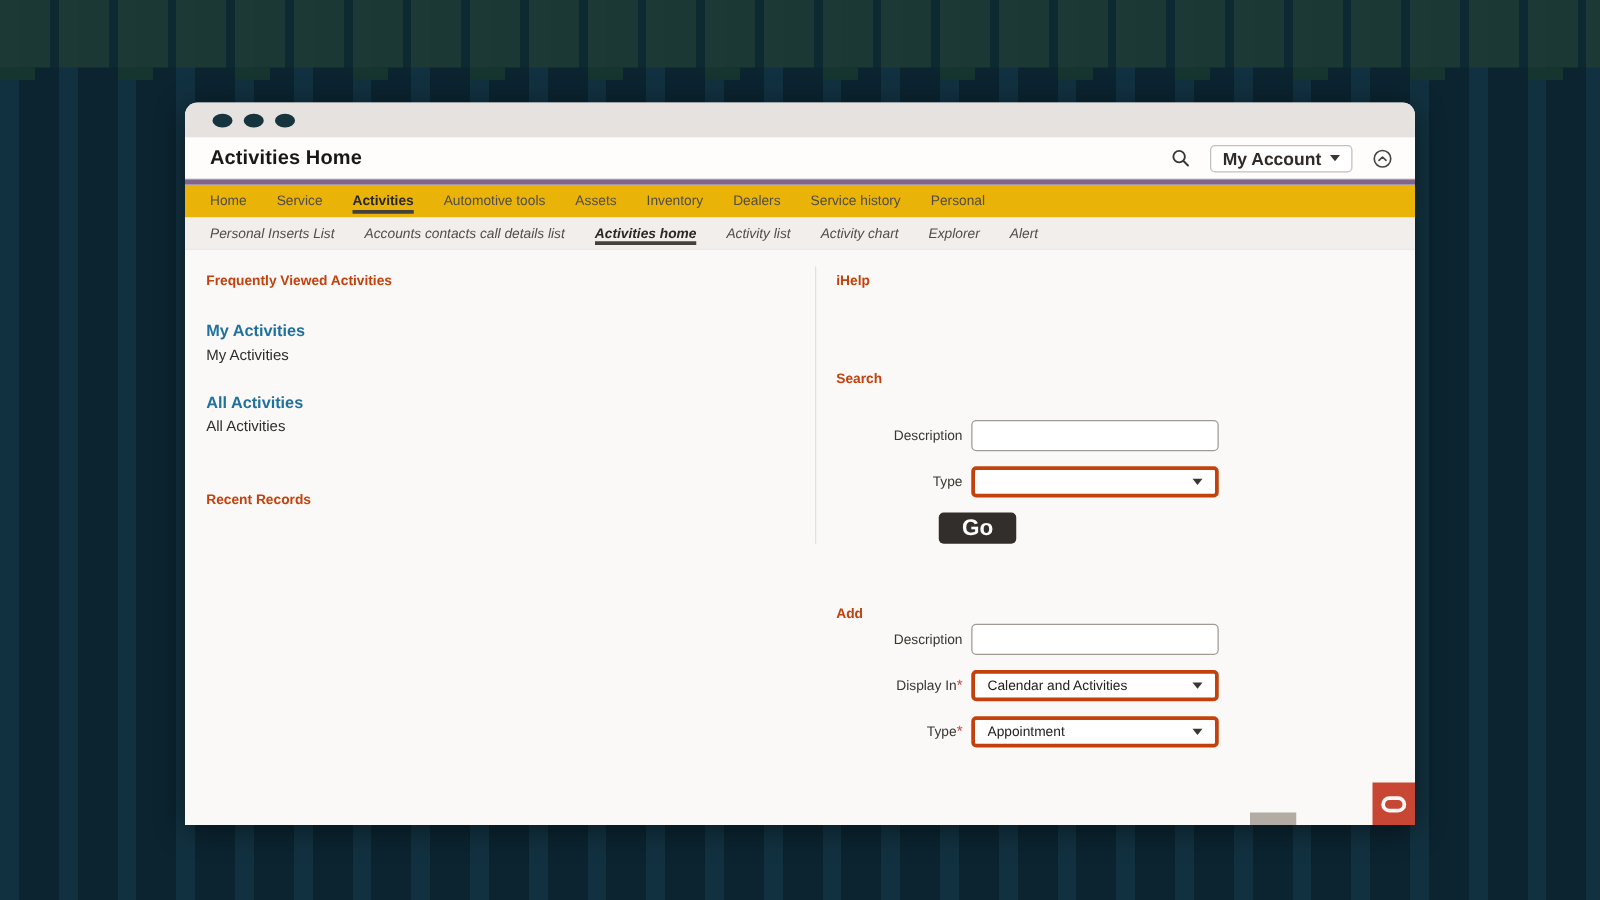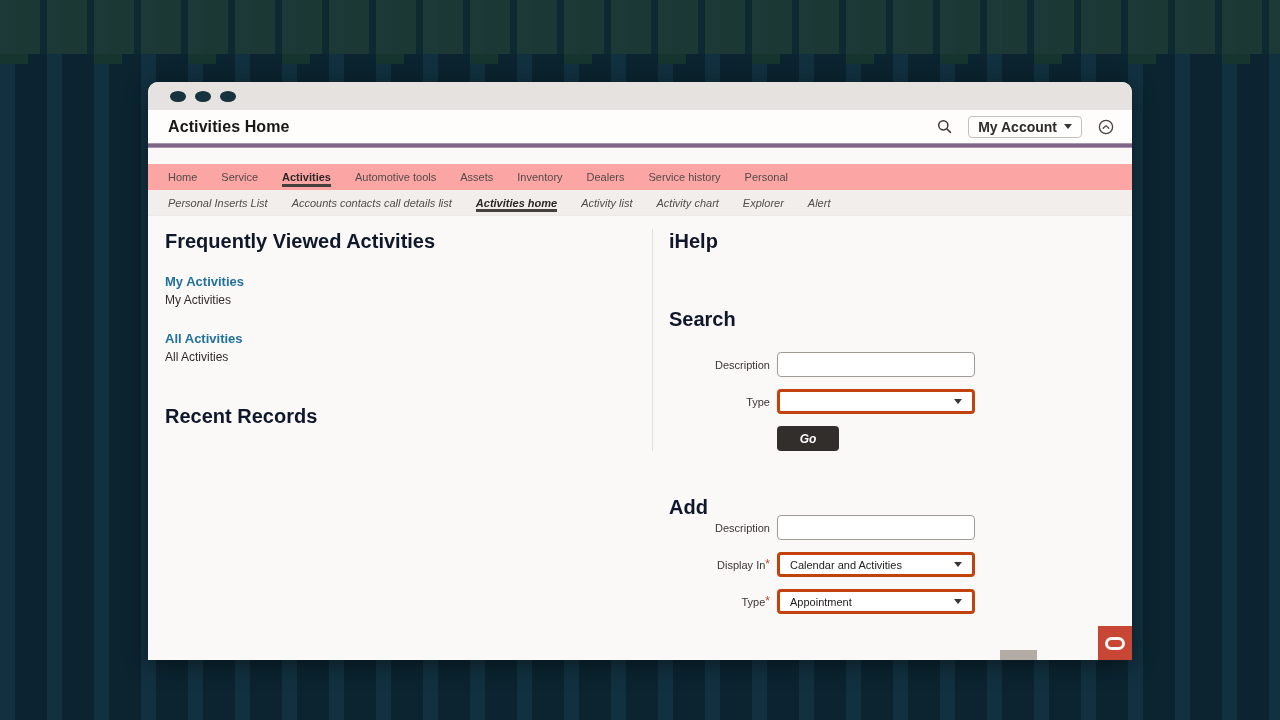--- a/index.html
+++ b/index.html
@@ -43,39 +43,39 @@
     display: flex; align-items: center; gap: 7px; padding: 0 9px; cursor: pointer;
     font-family: "Liberation Sans", sans-serif;
   }
   .account-btn span { font-size: 14px; font-weight: bold; color: #2e2b28; }
   .caret-down { width: 0; height: 0; border-left: 4px solid transparent; border-right: 4px solid transparent; border-top: 5px solid #3a3632; }
 
   .purple-rule { height: 5px; background: linear-gradient(#a794ad 0 1px, #7f6689 1px 4px, #a794ad 4px 5px); }
 
   
   .tabrow { height: 26px; display: flex; align-items: center; padding-left: 8px; }
-  .tabrow1 { background: #fca5a5; margin-top: 16px; }
+  .tabrow1 { background: #eab308; }
   .tabrow2 { background: #f1eeec; border-bottom: 1px solid #eceae7; font-style: italic; }
   .tab {
     position: relative; height: 100%; display: flex; align-items: center;
     padding: 0 12px; font-size: 11px; color: #514c47; cursor: pointer; white-space: nowrap;
   }
   .tab.active { font-weight: bold; color: #2b2724; }
   .tab.active::after {
     content: ""; position: absolute; left: 12px; right: 12px; bottom: 3px; height: 3px; background: #46403c;
   }
 
   
   .content { position: relative; height: 461px; }
   .v-divider { position: absolute; left: 504px; top: 13px; width: 1px; height: 222px; background: #e3e0dd; }
 
   .panel-left { position: absolute; left: 0; top: 0; width: 504px; padding: 18px 0 0 17px; }
   .panel-right { position: absolute; left: 504px; top: 0; right: 0; padding: 18px 0 0 17px; }
 
-  .h-section { font-size: 20px; font-weight: bold; color: #0f172a; line-height: 15px; }
+  .h-section { font-size: 11px; font-weight: bold; color: #c2410c; line-height: 15px; }
   .fva-item { margin-top: 23px; }
   .fva-link { font-size: 13px; font-weight: bold; color: #21719f; line-height: 13px; cursor: pointer; display: inline-block; }
   .fva-caption { font-size: 12px; color: #302d2a; line-height: 12px; margin-top: 4px; }
   .recent-heading { margin-top: 46px; }
 
   .ihelp-heading { margin-bottom: 63px; }
   .search-heading { margin-bottom: 25px; }
   .add-heading { margin-top: 49px; }
 
   .form-row { display: flex; align-items: center; margin-bottom: 12px; height: 25px; }
@@ -86,23 +86,23 @@
     width: 198px; height: 25px; background: #fff; border: 1px solid #a09a94; border-radius: 4px;
     font-family: "Liberation Sans", sans-serif; font-size: 11px; color: #232120; padding: 0 8px; outline: none;
   }
   .select {
     width: 198px; height: 25px; background: #fff; border: 3px solid #c2410c; border-radius: 4px;
     display: flex; align-items: center; padding: 0 10px; cursor: pointer;
   }
   .select .sel-value { font-size: 11px; color: #232120; flex: 1; white-space: nowrap; overflow: hidden; }
   .select .caret-down { margin-left: auto; }
   .go-btn {
-    margin-left: 108px; width: 62px; height: 25px; background: #322e2b; color: #fff;
-    border: none; border-radius: 4px; font-size: 12px; font-weight: bold; cursor: pointer;
-    font-family: "Liberation Sans", sans-serif; margin-top: 0; font-style: italic;
+    margin-left: 82px; width: 62px; height: 25px; background: #322e2b; color: #fff;
+    border: none; border-radius: 4px; font-size: 18px; font-weight: bold; cursor: pointer;
+    font-family: "Liberation Sans", sans-serif; margin-top: 0;
   }
 
   
   .hscroll-thumb { position: absolute; left: 852px; bottom: 0; width: 37px; height: 10px; background: #b2aca5; }
   .oracle-badge {
     position: absolute; right: 0; bottom: 0; width: 34px; height: 34px; background: #c74634;
     display: flex; align-items: center; justify-content: center;
   }
   .oracle-ring { width: 20px; height: 13px; border: 3px solid #fdf8f6; border-radius: 8px; }
 </style>

